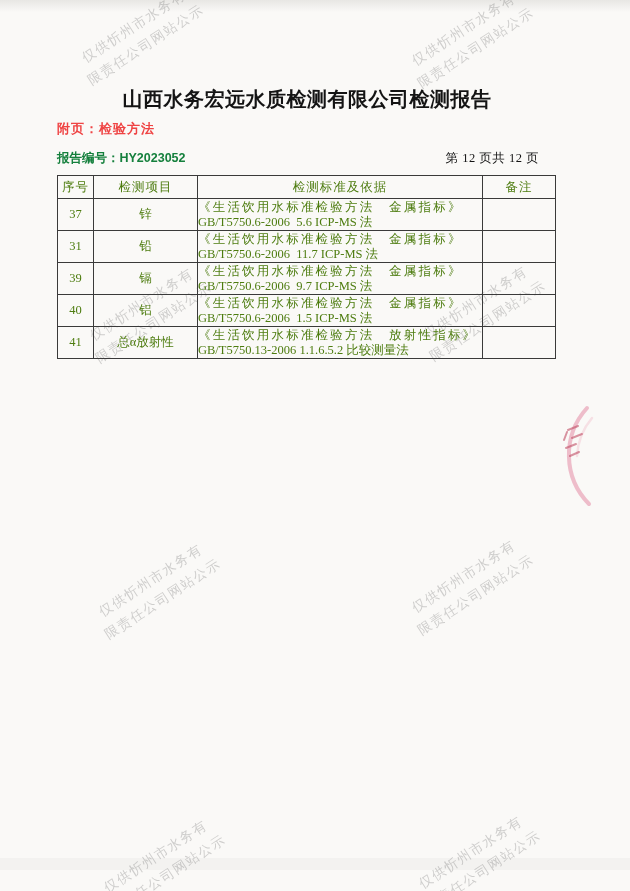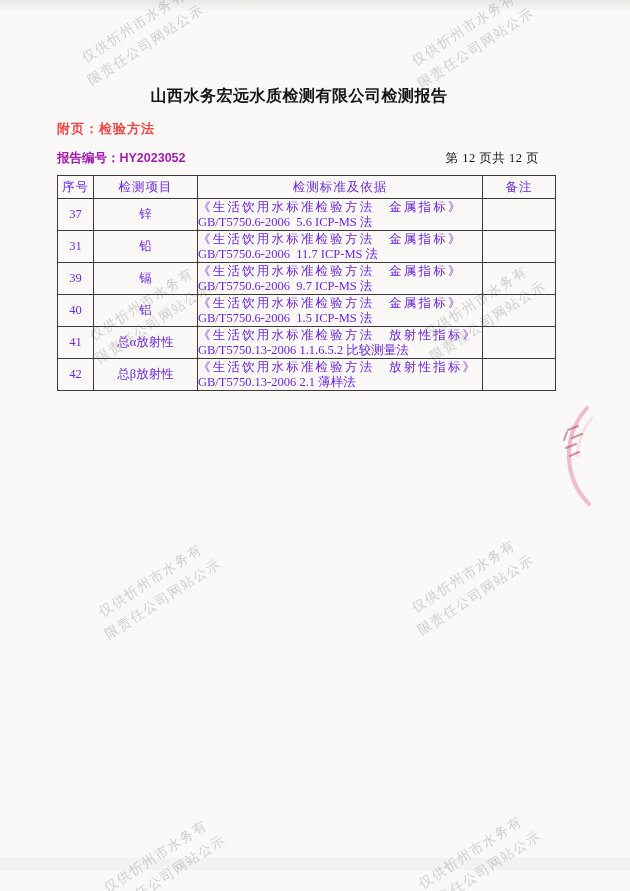--- a/index.html
+++ b/index.html
@@ -15,46 +15,46 @@
   
   .wm{
     position:absolute;width:200px;text-align:center;
     transform:translate(-50%,-50%) rotate(-33deg);
     font-family:"Liberation Sans",sans-serif;
     font-size:13.5px;line-height:22px;letter-spacing:1.5px;
     color:rgba(105,105,105,.30);white-space:nowrap;pointer-events:none;
   }
   
   .title{
-    position:absolute;left:50px;top:86px;width:498px;text-align:center;
+    position:absolute;left:58px;top:86px;width:498px;text-align:center;
     font-family:Liberation Mono, monospace;font-weight:bold;
-    font-size:16px;letter-spacing:.5px;color:#141414;
+    font-size:20px;letter-spacing:.5px;color:#141414;
   }
   .subtitle{
     position:absolute;left:57px;top:120px;
     font-family:"Liberation Sans",sans-serif;font-weight:bold;
     font-size:13px;letter-spacing:1px;color:#ef4444;
   }
   .meta{
     position:absolute;left:57px;top:150px;width:498px;height:18px;
   }
   .report-no{
     position:absolute;left:0;top:0;
     font-family:"Liberation Sans",sans-serif;font-weight:bold;
-    font-size:12.5px;color:#a21caf;text-align:right;
+    font-size:12.5px;color:#15803d;text-align:right;
   }
   .page-info{
     position:absolute;right:16px;top:0;
     font-size:12.5px;color:#141414;letter-spacing:.5px;
   }
   
   table.method{
     position:absolute;left:57px;top:175px;
     border-collapse:collapse;table-layout:fixed;
-    width:498px;font-size:12.5px;color:#6d28d9;
+    width:498px;font-size:12.5px;color:#4d7c0f;
   }
   table.method col.c1{width:36px;}
   table.method col.c2{width:104px;}
   table.method col.c3{width:285px;}
   table.method col.c4{width:73px;}
   table.method th,table.method td{
     border:1px solid #3a3a3a;padding:0;vertical-align:middle;
   }
   table.method thead th{
     height:22px;font-weight:normal;text-align:center;letter-spacing:1px;
@@ -169,29 +169,20 @@
       </tr>
       <tr>
         <td class="no">41</td>
         <td class="item">总α放射性</td>
         <td class="std">
             <div class="std1">《生活饮用水标准检验方法　放射性指标》</div>
             <div class="std2">GB/T5750.13-2006 1.1.6.5.2 比较测量法</div>
           </td>
         <td class="rmk"></td>
       </tr>
-      <tr>
-        <td class="no">42</td>
-        <td class="item">总β放射性</td>
-        <td class="std">
-            <div class="std1">《生活饮用水标准检验方法　放射性指标》</div>
-            <div class="std2">GB/T5750.13-2006 2.1 薄样法</div>
-          </td>
-        <td class="rmk"></td>
-      </tr>
     </tbody>
   </table>
 
   <svg class="seal" width="78" height="118" viewBox="0 0 78 118">
     <path d="M35,12 A70,70 0 0 0 37,108" fill="none" stroke="#e2829e" stroke-width="4" stroke-linecap="round" opacity="0.5"></path>
     <path d="M40,22 A64,64 0 0 0 25,60" fill="none" stroke="#eda4ba" stroke-width="2.5" stroke-linecap="round" opacity="0.3"></path>
     <g stroke="#c14e66" stroke-width="2" opacity="0.6" stroke-linecap="round">
       <line x1="16" y1="34" x2="26" y2="30"></line>
       <line x1="20" y1="42" x2="30" y2="38"></line>
       <line x1="14" y1="52" x2="24" y2="48"></line>

